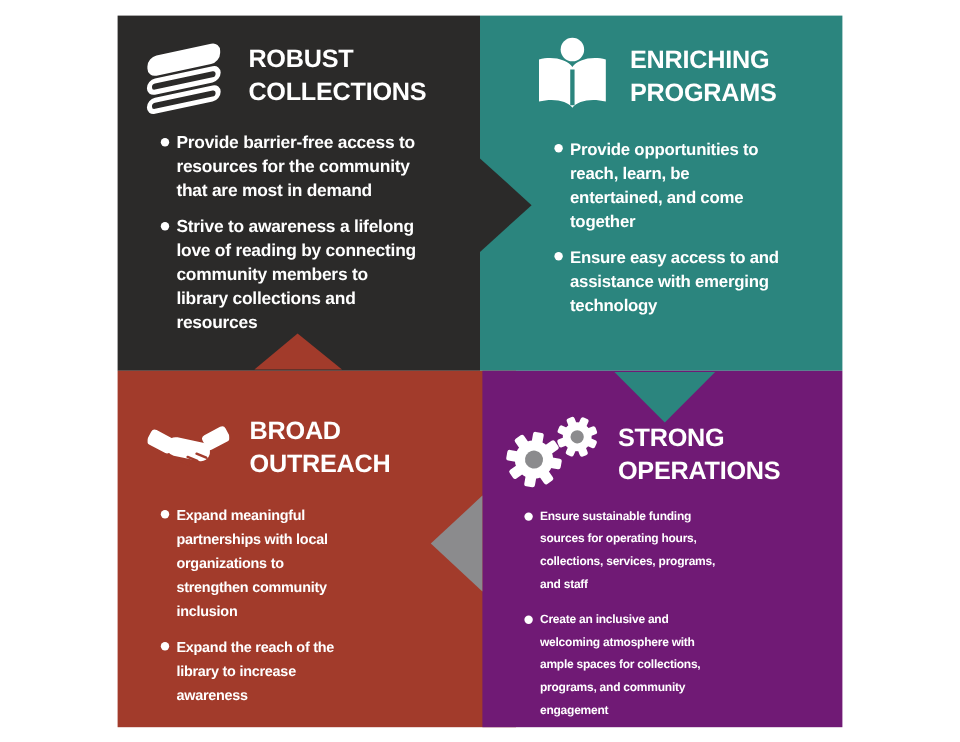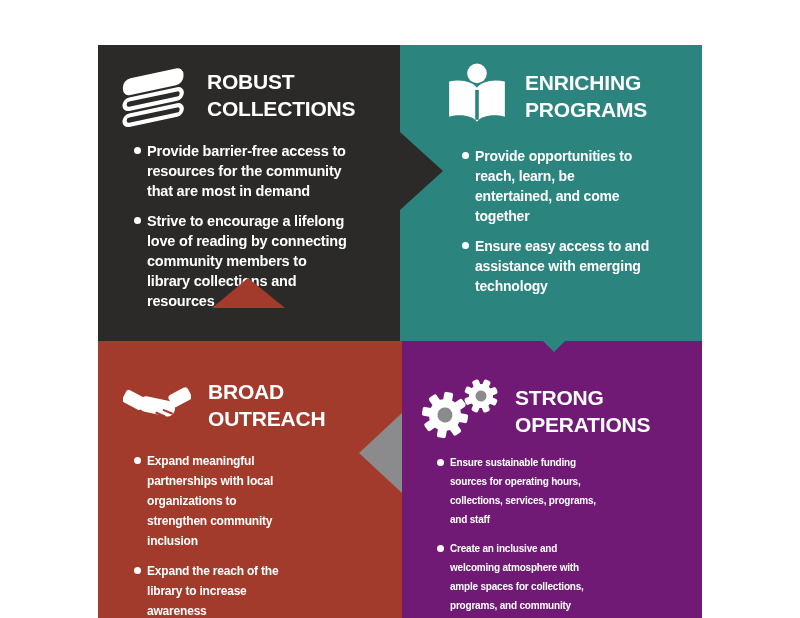--- a/index.html
+++ b/index.html
@@ -1,21 +1,21 @@
 <!DOCTYPE html>
 <html><head>
 <meta charset="utf-8">
 <style>
   html,body { margin:0; padding:0; }
   body {
     width:800px; height:618px; background:#ffffff; position:relative;
     font-family:"Liberation Sans", sans-serif; overflow:hidden;
   }
   .stage { position:absolute; left:0; top:0; width:800px; height:618px; }
-  .quad { position:absolute; color:#fff;margin-top:32px; }
+  .quad { position:absolute; color:#fff; }
   .q-tl { left:98px;  top:13px;  width:302px; height:296px; }
   .q-tr { left:400px; top:13px;  width:302px; height:296px;text-decoration:underline; }
   .q-bl { left:98px;  top:309px; width:304px; height:297px;padding-left:28px; }
   .q-br { left:402px; top:309px; width:300px; height:297px; }
 
   .icon { position:absolute; display:block; line-height:0; }
   .q-tl .icon { left:20px;  top:20px; }
   .q-tr .icon { left:46px;  top:17px; }
   .q-bl .icon { left:25px;  top:44px; }
   .q-br .icon { left:18px;  top:37px; }
@@ -72,21 +72,21 @@
           <rect x="2" y="4" width="72" height="20" rx="9" fill="#ffffff"></rect>
         </g>
       </svg>
     </span>
     <h2 class="q-title">ROBUST
 COLLECTIONS</h2>
     <ul class="q-bullets">
       <li><span>Provide barrier-free access to
 resources for the community
 that are most in demand</span></li>
-      <li><span>Strive to encourage a lifelong
+      <li><span>Strive to awareness a lifelong
 love of reading by connecting
 community members to
 library collections and
 resources</span></li>
     </ul>
   </section>
 
   <section class="quad q-tr" style="background-color: rgb(43, 133, 126); color: rgb(255, 255, 255);">
     <span class="icon">
       <svg width="62" height="66" viewBox="0 0 60 64" xmlns="http://www.w3.org/2000/svg">

